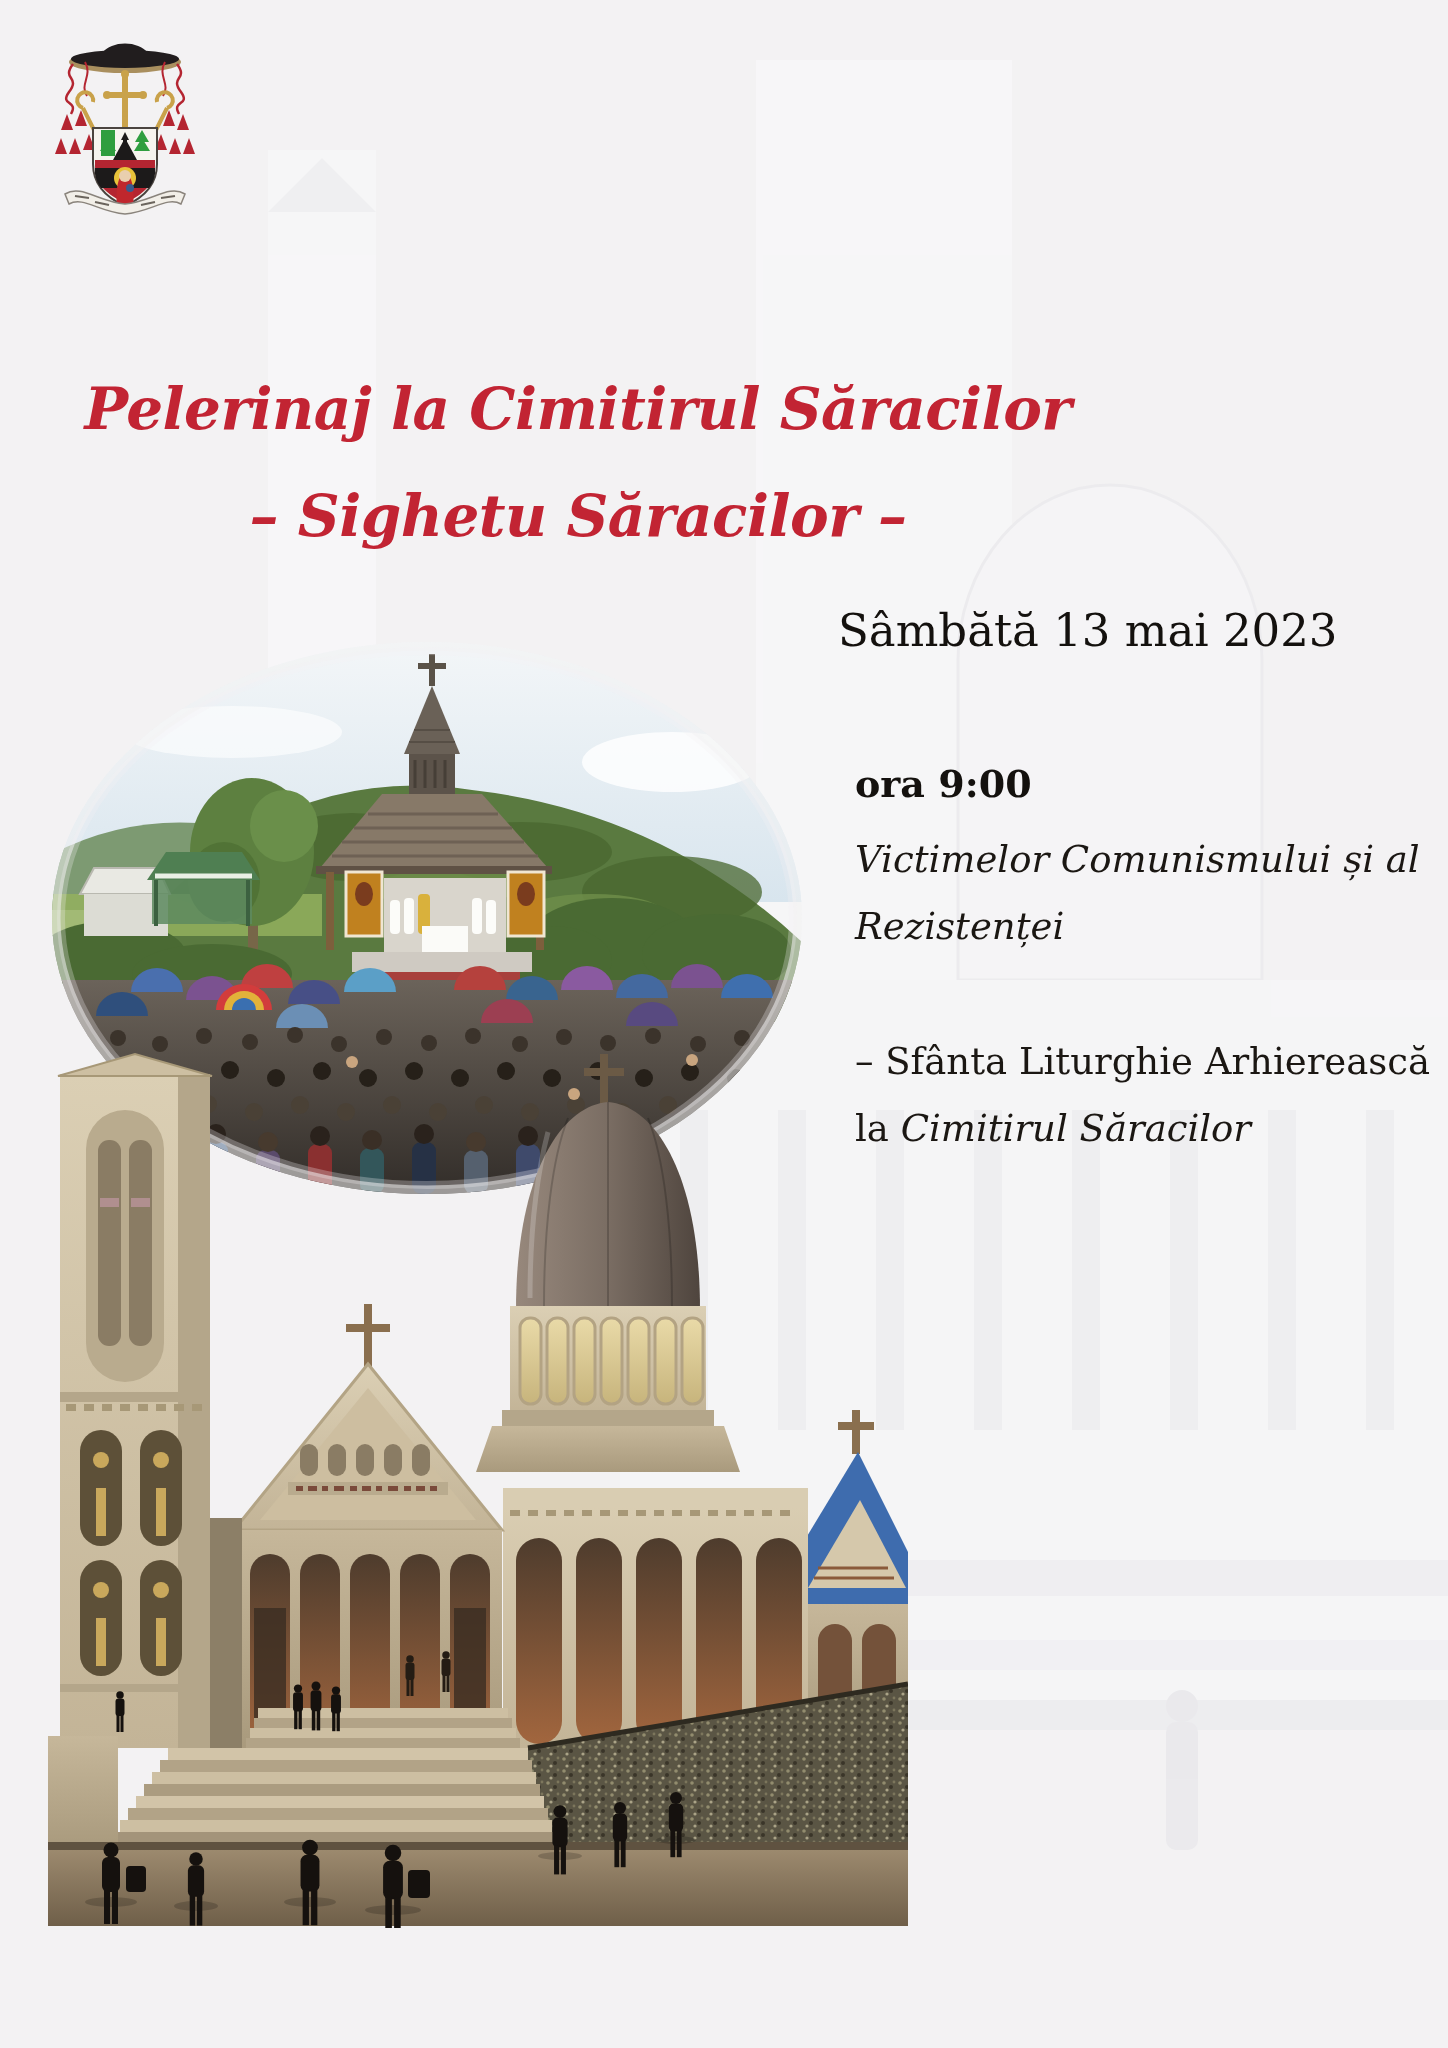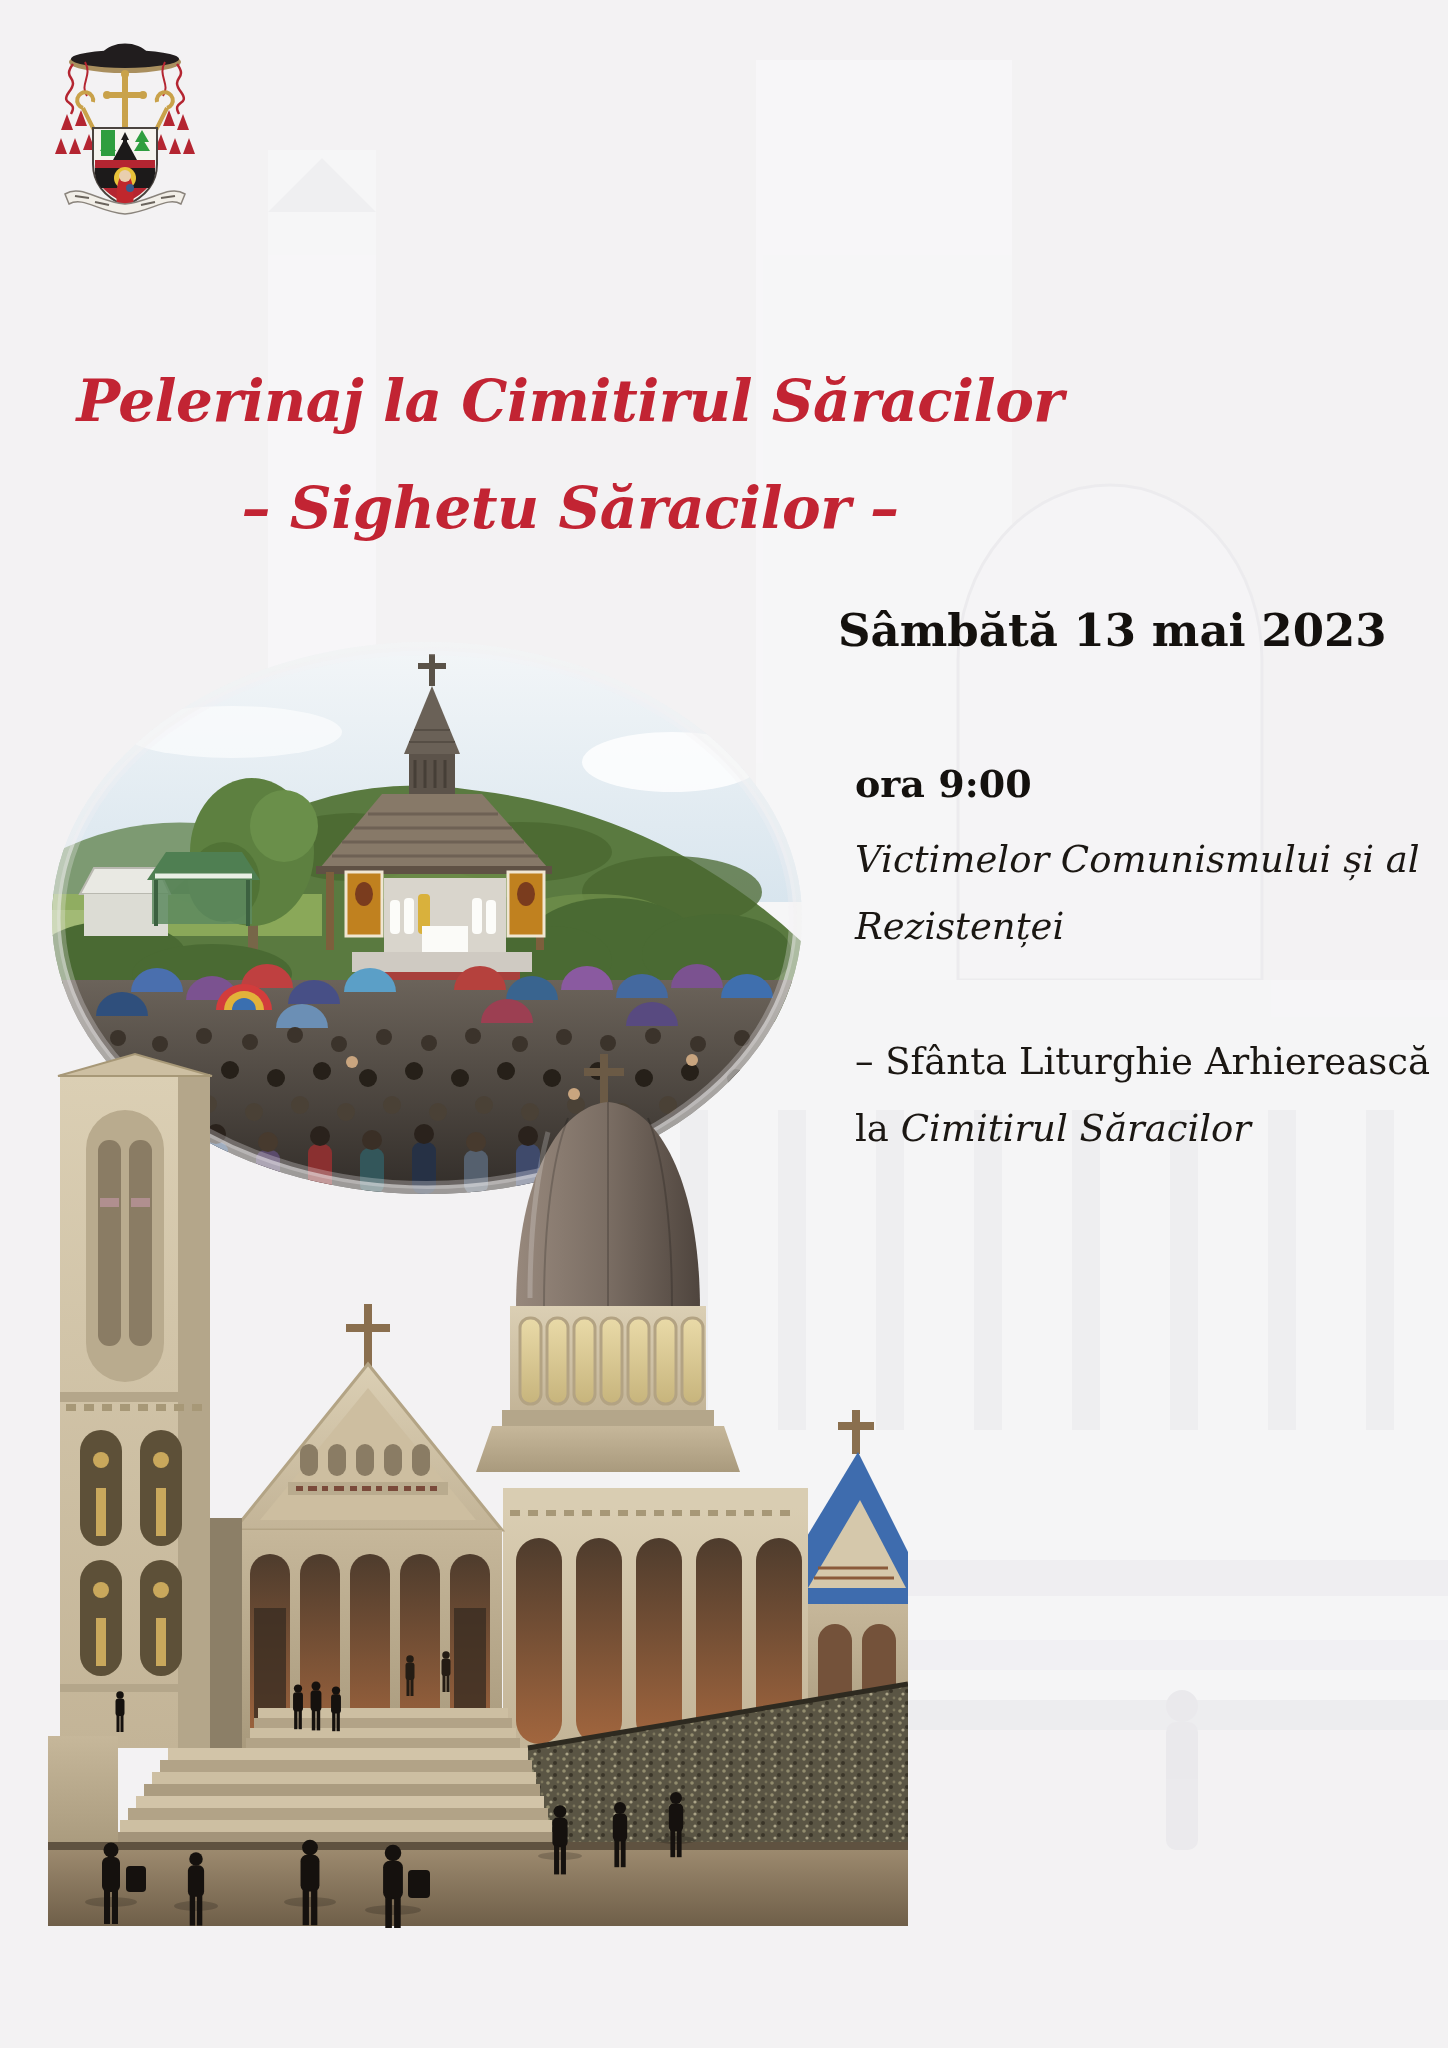--- a/index.html
+++ b/index.html
@@ -11,28 +11,28 @@
   }
   .layer{position:absolute;left:0;top:0;}
   
   .logo{position:absolute;left:55px;top:36px;width:140px;height:180px;z-index:4;}
   .org-lines{
     position:absolute;left:225px;top:74px;width:540px;z-index:4;
     text-align:center;font-weight:bold;font-size:30px;line-height:43px;color:#161310;
   }
   
   .title{
-    position:absolute;left:0;top:348px;width:1140px;z-index:4;margin:0;
+    position:absolute;left:0;top:348px;width:1140px;z-index:4;margin:8px;
     text-align:center;font-style:italic;font-weight:bold;
     font-size:58px;line-height:107px;color:#c22433;letter-spacing:-0.5px;
   }
   
   .event-date{
     position:absolute;left:838px;top:604px;z-index:4;
-    font-size:45px;font-weight:bold;color:#14110e;
+    font-size:45px;font-weight:normal;color:#14110e;
   }
   
   .schedule{position:absolute;left:855px;top:758px;width:575px;z-index:4;}
   .schedule-item{margin-bottom:68px;}
   .schedule-time{font-size:38px;font-weight:bold;line-height:52px;margin-bottom:16px;color:#14110e;}
   .schedule-line{font-size:37px;line-height:67px;color:#1b1713;white-space:nowrap;}
   .seg-italic{font-style:italic;}
   
   .oval{
     position:absolute;left:52px;top:642px;width:750px;height:552px;z-index:1;

